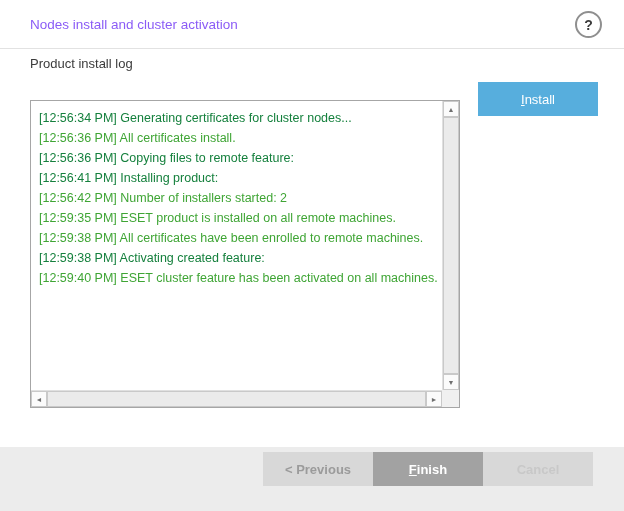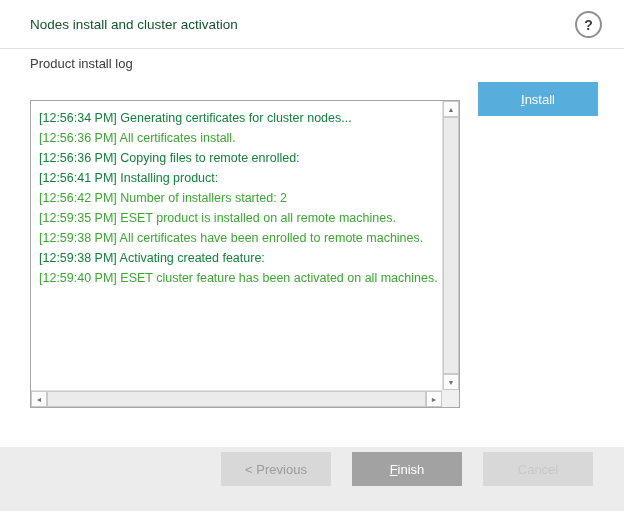--- a/index.html
+++ b/index.html
@@ -8,21 +8,21 @@
     background:#ffffff;
     font-family:"Liberation Sans", sans-serif;
     -webkit-font-smoothing:antialiased;
   }
   
   .header{
     position:absolute;top:0;left:0;right:0;height:48px;
     background:#ffffff;border-bottom:1px solid #e2e2e2;
     display:flex;align-items:center;
   }
-  .title{margin-left:30px;font-size:13.5px;color:#14532d;}
+  .title{margin-left:30px;font-size:13.5px;color:#8b5cf6;}
   .help-btn{
     position:absolute;right:22px;top:11px;width:27px;height:27px;
     border:2px solid #8f8f8f;border-radius:50%;box-sizing:border-box;
     display:flex;align-items:center;justify-content:center;
     font-size:14px;font-weight:bold;color:#3b3b3b;cursor:pointer;
     background:#ffffff;
   }
   
   .log-label{
     position:absolute;left:30px;top:56px;
@@ -70,21 +70,21 @@
   }
   .sb-corner{
     position:absolute;right:0;bottom:0;width:17px;height:17px;
     background:#f0f0f0;
   }
   
   .footer{
     position:absolute;left:0;right:0;bottom:0;height:64px;
     background:#ececec;
     display:flex;align-items:flex-start;justify-content:flex-end;
-    gap:21px;padding:5px 31px 0 0;box-sizing:border-box;
+    padding:5px 31px 0 0;box-sizing:border-box;font-weight:bold;
   }
   .btn{
     width:110px;height:34px;font-size:13px;
     display:flex;align-items:center;justify-content:center;
     border:none;cursor:default;
   }
   .btn span{display:block;}
   .btn-prev{background:#d8d8d8;color:#9b9b9b;}
   .btn-finish{background:#a2a2a2;color:#ffffff;cursor:pointer;}
   .btn-finish span::first-letter{text-decoration:underline;}
@@ -103,21 +103,21 @@
 <div class="log-label">Product install log</div>
 
 <div class="install-btn">
   <span>Install</span>
 </div>
 
 <div class="log-box">
   <div class="log-lines">
     <div class="info">[12:56:34 PM] Generating certificates for cluster nodes...</div>
     <div class="ok">[12:56:36 PM] All certificates install.</div>
-    <div class="info">[12:56:36 PM] Copying files to remote enrolled:</div>
+    <div class="info">[12:56:36 PM] Copying files to remote feature:</div>
     <div class="info">[12:56:41 PM] Installing product:</div>
     <div class="ok">[12:56:42 PM] Number of installers started: 2</div>
     <div class="ok">[12:59:35 PM] ESET product is installed on all remote machines.</div>
     <div class="ok">[12:59:38 PM] All certificates have been enrolled to remote machines.</div>
     <div class="info">[12:59:38 PM] Activating created feature:</div>
     <div class="ok">[12:59:40 PM] ESET cluster feature has been activated on all machines.</div>
   </div>
 
   <div class="vscroll">
     <div class="sb-btn">

